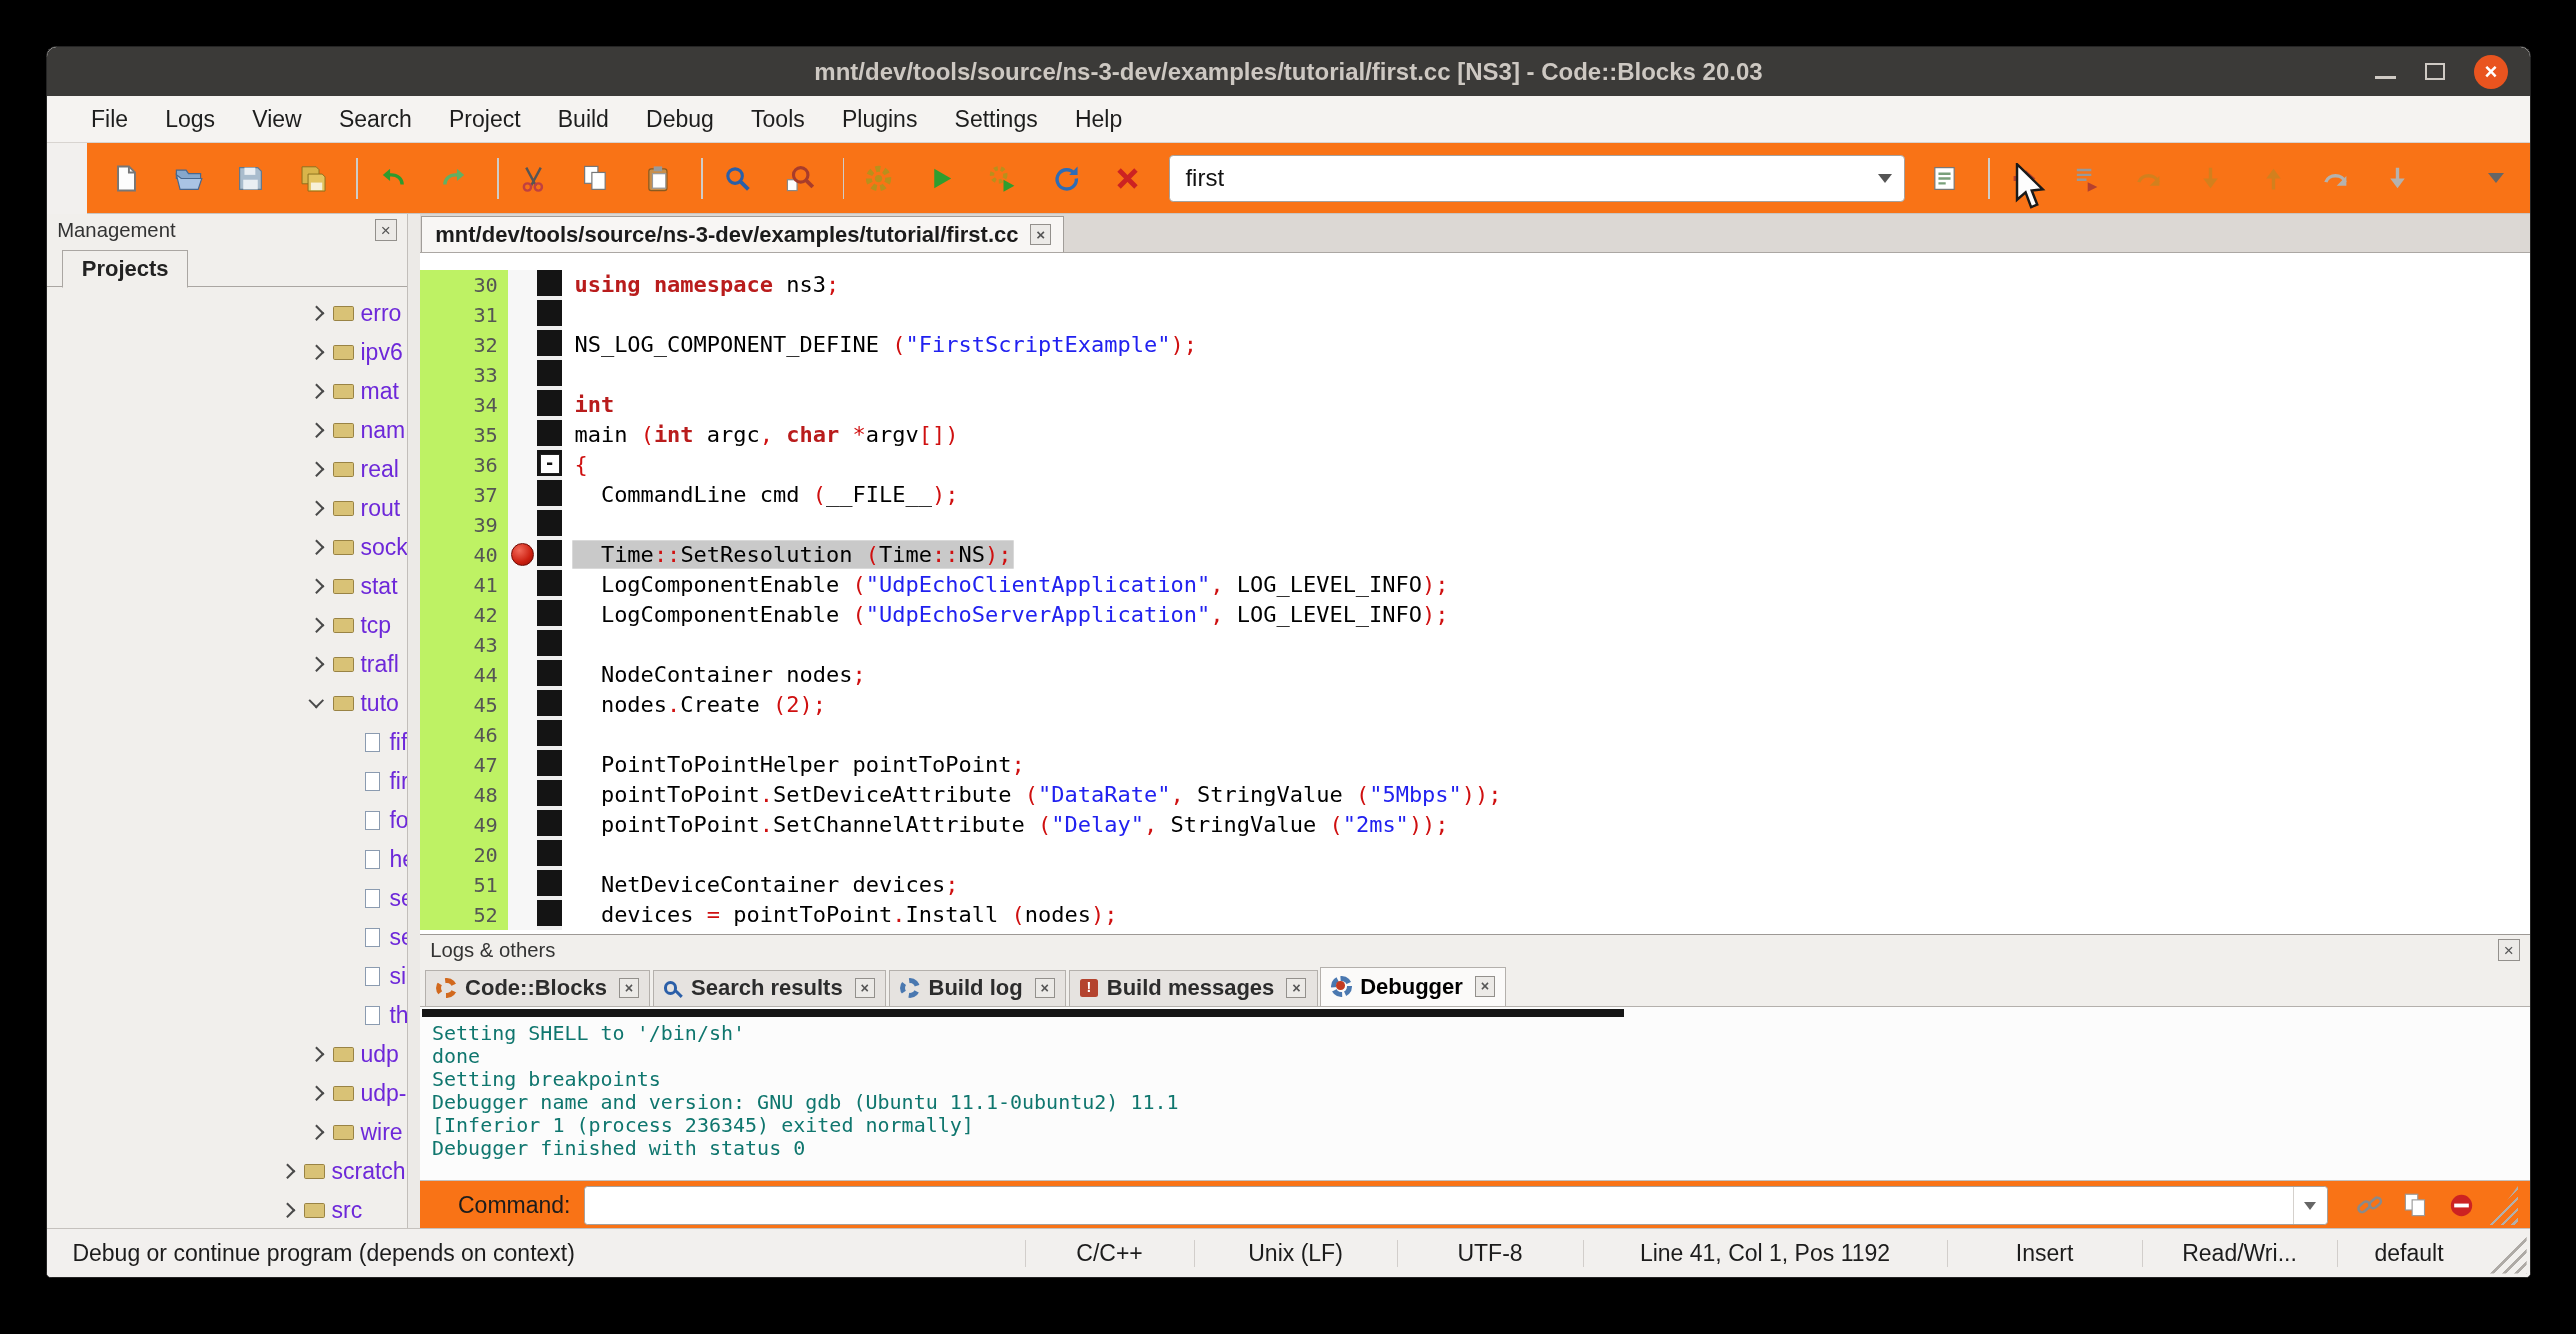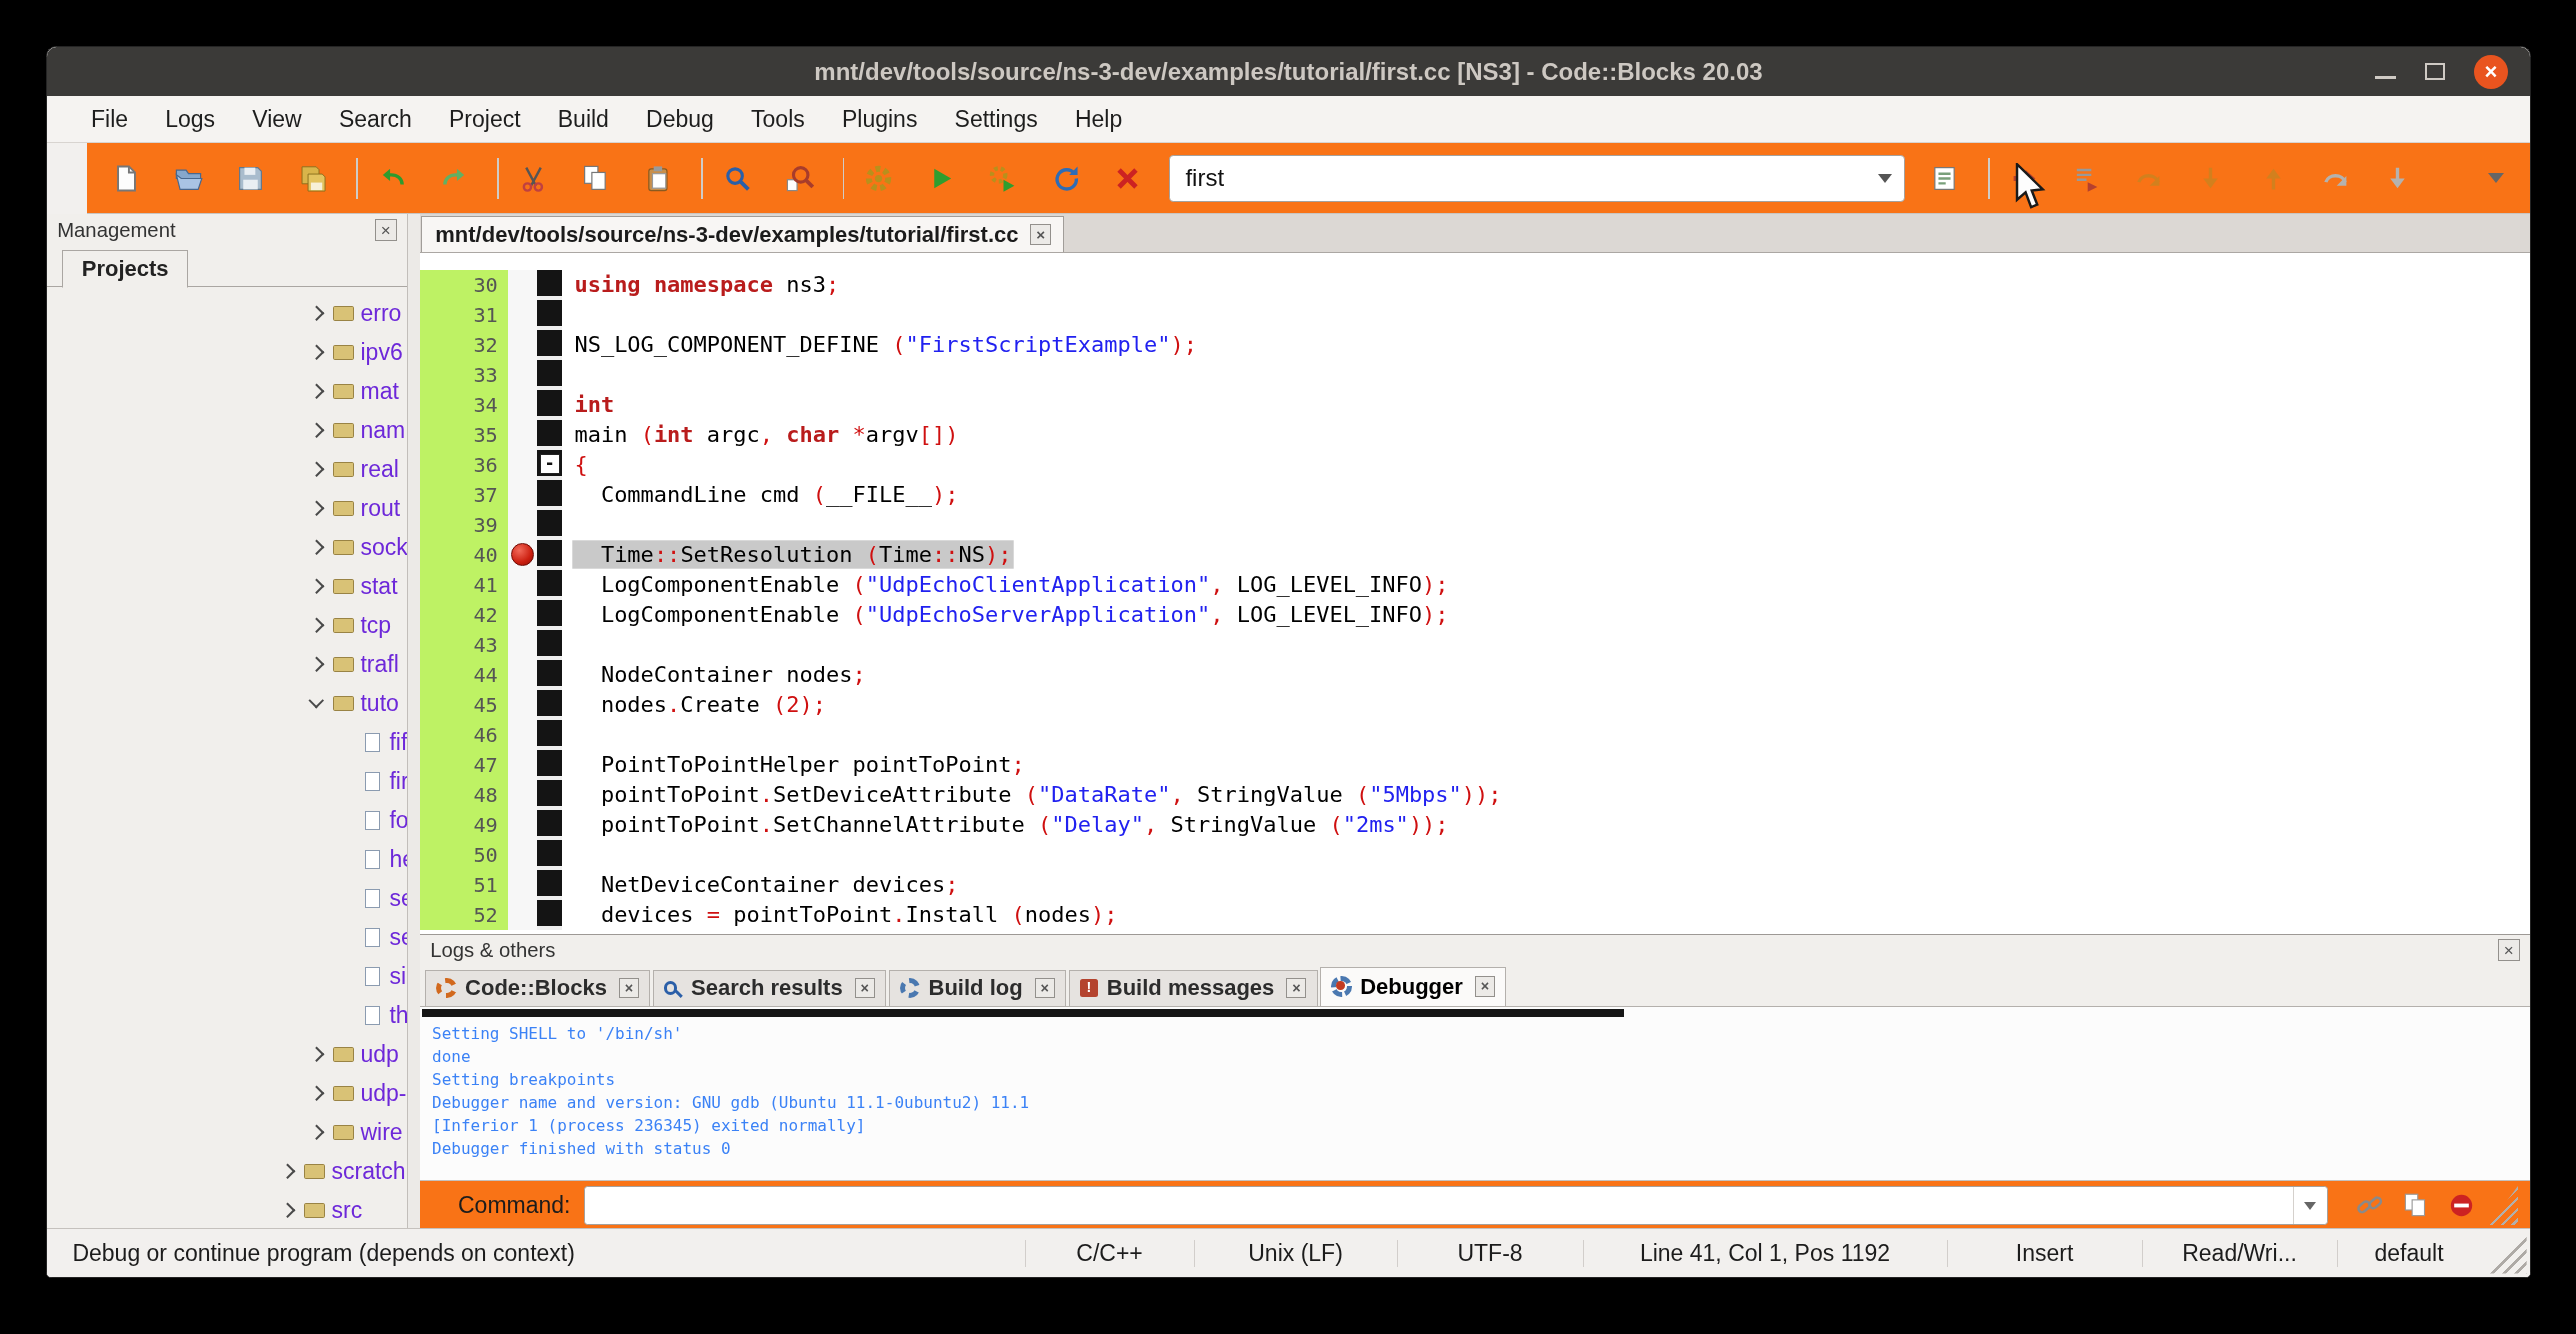--- a/index.html
+++ b/index.html
@@ -98,21 +98,21 @@
   .lt-search{width:13.5px;height:13.5px;border:3.4px solid #2b5fa8;border-radius:50%;position:relative;margin-right:5.1px;}
   .lt-search::after{content:'';position:absolute;width:8.5px;height:3.4px;background:#2b5fa8;right:-8.5px;bottom:-3.4px;transform:rotate(45deg);}
   .lt-gear{width:20.3px;height:20.3px;border-radius:50%;border:5.1px dashed #4a78b0;}
   .lt-messages{width:18.6px;height:18.6px;background:#b4432e;border-radius:2.5px;position:relative;}
   .lt-messages::after{content:'!';color:#fff;position:absolute;left:50%;top:50%;transform:translate(-50%,-54%);
     font:bold 14.4px "Liberation Sans",sans-serif;}
   .lt-debugger{width:20.3px;height:20.3px;border-radius:50%;border:5.1px dashed #4a78b0;position:relative;}
   .lt-debugger::after{content:'';position:absolute;width:8.5px;height:8.5px;background:#c23b22;border-radius:50%;left:0;top:0;}
   .log-output{flex:1;background:#fcfcfc;overflow:hidden;padding:1.7px 0 0 0;border-bottom:0.8px solid #c5c1bd;}
   .out-strip{height:7.6px;width:57%;background:#161616;margin:0.8px 0 5.1px 1.7px;}
-  .log-line{font-family:"DejaVu Sans Mono","Liberation Mono",monospace;font-size:16px;line-height:23px;color:#3b82f6;padding-left:12px;white-space:pre;}
+  .log-line{font-family:"DejaVu Sans Mono","Liberation Mono",monospace;font-size:20px;line-height:23px;color:#0f766e;padding-left:12px;white-space:pre;}
   .cmd-row{height:49px;flex:none;display:flex;align-items:center;padding:0 12px 0 38px;background:#f97316;justify-content:space-between;}
   .cmd-label{font-size:23px;color:#1c1c1c;margin-right:13.5px;}
   .cmd-combo{flex:1;height:39px;background:#fff;border:1.7px solid #a5a19d;border-radius:3.4px;display:flex;align-items:center;
     padding-left:10.2px;font-size:20.3px;color:#111;margin-right:15.2px;}
   .cmd-combo .combo-btn{margin-left:auto;width:34px;height:100%;display:flex;align-items:center;justify-content:center;
     border-left:1.7px solid #d5d1cd;}
   .cmd-combo .combo-btn::before{content:'';width:0;height:0;border-left:6.8px solid transparent;border-right:6.8px solid transparent;
     border-top:8.5px solid #666;}
   .cmd-btn{width:39px;height:39px;display:flex;align-items:center;justify-content:center;margin-left:6.8px;flex:none;}
   .cmd-btn svg{width:27px;height:27px;}
@@ -581,21 +581,21 @@
     <span class="fold-margin"></span>
     <span class="code-text"><span class="tokens"><span class="tk-t">  pointToPoint</span><span class="tk-o">.</span><span class="tk-t">SetDeviceAttribute </span><span class="tk-o">(</span><span class="tk-s">"DataRate"</span><span class="tk-o">,</span><span class="tk-t"> StringValue </span><span class="tk-o">(</span><span class="tk-s">"5Mbps"</span><span class="tk-o">));</span></span></span>
   </div>
             <div class="code-line">
     <span class="ln">49</span>
     <span class="bp-margin"></span>
     <span class="fold-margin"></span>
     <span class="code-text"><span class="tokens"><span class="tk-t">  pointToPoint</span><span class="tk-o">.</span><span class="tk-t">SetChannelAttribute </span><span class="tk-o">(</span><span class="tk-s">"Delay"</span><span class="tk-o">,</span><span class="tk-t"> StringValue </span><span class="tk-o">(</span><span class="tk-s">"2ms"</span><span class="tk-o">));</span></span></span>
   </div>
             <div class="code-line">
-    <span class="ln">50</span>
+    <span class="ln">20</span>
     <span class="bp-margin"></span>
     <span class="fold-margin"></span>
     <span class="code-text"><span class="tokens"></span></span>
   </div>
             <div class="code-line">
     <span class="ln">51</span>
     <span class="bp-margin"></span>
     <span class="fold-margin"></span>
     <span class="code-text"><span class="tokens"><span class="tk-t">  NetDeviceContainer devices</span><span class="tk-o">;</span></span></span>
   </div>

